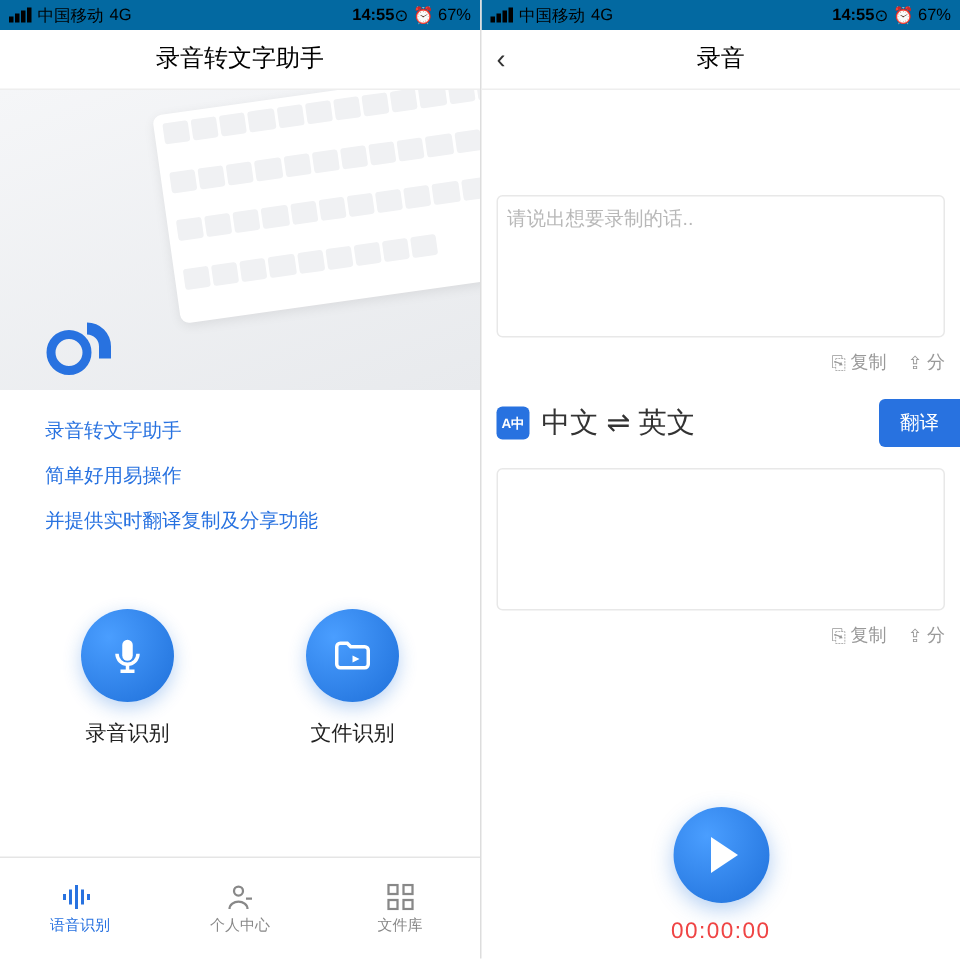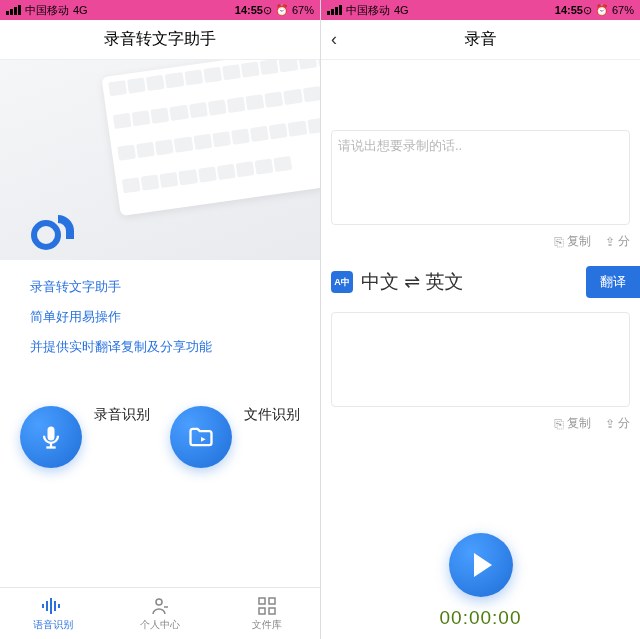--- a/index.html
+++ b/index.html
@@ -1,53 +1,53 @@
 <!DOCTYPE html>
 <html><head>
   <meta charset="utf-8">
   <style>
     * { margin: 0; padding: 0; box-sizing: border-box; }
     body { font-family: -apple-system, "PingFang SC", sans-serif; background: #fff; width: 640px; height: 639px; overflow: hidden; display: flex; }
     .screen { width: 320px; height: 639px; position: relative; background: #fff; overflow: hidden; }
-    .status-bar { height: 20px; background: #ec4899; display: flex; align-items: center; padding: 0 6px; font-size: 11px; font-weight: 500; }
+    .status-bar { height: 20px; background: #0369a1; display: flex; align-items: center; padding: 0 6px; font-size: 11px; font-weight: 500; }
     .status-left { display: flex; align-items: center; gap: 4px; }
     .status-center { flex: 1; text-align: right; font-weight: 600; }
     .status-right { display: flex; align-items: center; gap: 3px; font-size: 11px; }
     .signal { display: flex; gap: 1px; align-items: flex-end; }
     .signal span { width: 3px; background: #000; }
     .signal span:nth-child(1){height:4px}.signal span:nth-child(2){height:6px}.signal span:nth-child(3){height:8px}.signal span:nth-child(4){height:10px}
     .nav-bar { height: 40px; display: flex; align-items: center; justify-content: center; border-bottom: 1px solid #eee; }
     .nav-title { font-size: 16px; font-weight: 500; color: #000; }
     .nav-back { position: absolute; left: 10px; font-size: 18px; color: #333; }
     .hero { height: 200px; background: linear-gradient(160deg, #f5f6f8 0%, #e8eaed 100%); position: relative; overflow: hidden; }
     .keyboard { position: absolute; top: 0; right: -30px; width: 240px; height: 140px; background: #fff; border-radius: 6px; transform: rotate(-8deg); display: grid; grid-template-columns: repeat(12,1fr); gap: 2px; padding: 6px; box-shadow: 0 2px 8px rgba(0,0,0,0.08); }
     .keyboard span { background: #f0f1f3; border-radius: 2px; height: 14px; }
     .logo { position: absolute; top: 145px; left: 28px; width: 58px; height: 48px; }
     .promo { padding: 18px 30px; }
     .promo p { font-size: 13px; color: #2872e0; margin-bottom: 12px; }
     .actions { display: flex; justify-content: space-around; padding: 20px 10px 30px; }
-    .action-btn { display: flex; flex-direction: row; gap: 12px; }
+    .action-btn { display: flex; flex-direction: column; align-items: center; gap: 12px; }
     .action-icon { width: 62px; height: 62px; border-radius: 50%; background: radial-gradient(circle at 30% 30%, #4a9eff, #1e6fd9); display: flex; align-items: center; justify-content: center; box-shadow: 0 4px 12px rgba(30,111,217,0.3); }
     .action-label { font-size: 14px; color: #222; }
-    .tab-bar { position: absolute; bottom: 0; left: 0; right: 0; height: 52px; border-top: 1px solid #e5e5e5; display: flex; background: #fff; margin-top: 20px; }
+    .tab-bar { position: absolute; bottom: 0; left: 0; right: 0; height: 68px; border-top: 1px solid #e5e5e5; display: flex; background: #fff; margin-top: 20px; }
     .tab-item { flex: 1; display: flex; flex-direction: column; align-items: center; justify-content: center; gap: 2px; font-size: 10px; color: #888; }
     .tab-item.active { color: #2872e0; }
     .tab-icon { height: 20px; display: flex; align-items: center; justify-content: center; }
     .text-area { margin: 20px 10px 0 10px; min-height: 95px; border: 1px solid #e8e8e8; border-radius: 4px; padding: 6px; font-size: 13px; color: #b8b8b8; }
     .tool-row { display: flex; justify-content: flex-end; gap: 14px; padding: 8px 10px; font-size: 12px; color: #999; }
     .tool-row span { display: flex; align-items: center; gap: 3px; }
     .lang-row { display: flex; align-items: center; padding: 8px 10px; gap: 8px; }
     .lang-badge { width: 22px; height: 22px; background: #2872e0; border-radius: 4px; display: flex; align-items: center; justify-content: center; color: #fff; font-size: 9px; font-weight: bold; }
     .lang-text { font-size: 19px; color: #333; flex: 1; }
     .translate-btn { background: #2872e0; color: #fff; padding: 7px 14px; font-size: 13px; border-radius: 4px 0 0 4px; margin-right: -10px; }
     .result-area { margin: 6px 10px 0 10px; min-height: 95px; border: 1px solid #e8e8e8; border-radius: 4px; }
     .play-area { position: absolute; bottom: 10px; left: 0; right: 0; display: flex; flex-direction: column; align-items: center; gap: 10px; }
     .play-btn { width: 64px; height: 64px; border-radius: 50%; background: radial-gradient(circle at 35% 30%, #4a9eff, #1e6fd9); display: flex; align-items: center; justify-content: center; box-shadow: 0 4px 14px rgba(30,111,217,0.35); }
     .play-triangle { width: 0; height: 0; border-left: 18px solid #fff; border-top: 12px solid transparent; border-bottom: 12px solid transparent; margin-left: 5px; }
-    .timer { font-size: 19px; color: #4d7c0f; font-weight: 400; letter-spacing: 1px; }
+    .timer { font-size: 15px; color: #ef4444; font-weight: 400; letter-spacing: 1px; }
   </style>
 </head>
 <body>
 
 <div class="screen">
   <div class="status-bar">
     <div class="status-left">
       <div class="signal">
           <span></span>
           <span></span>

